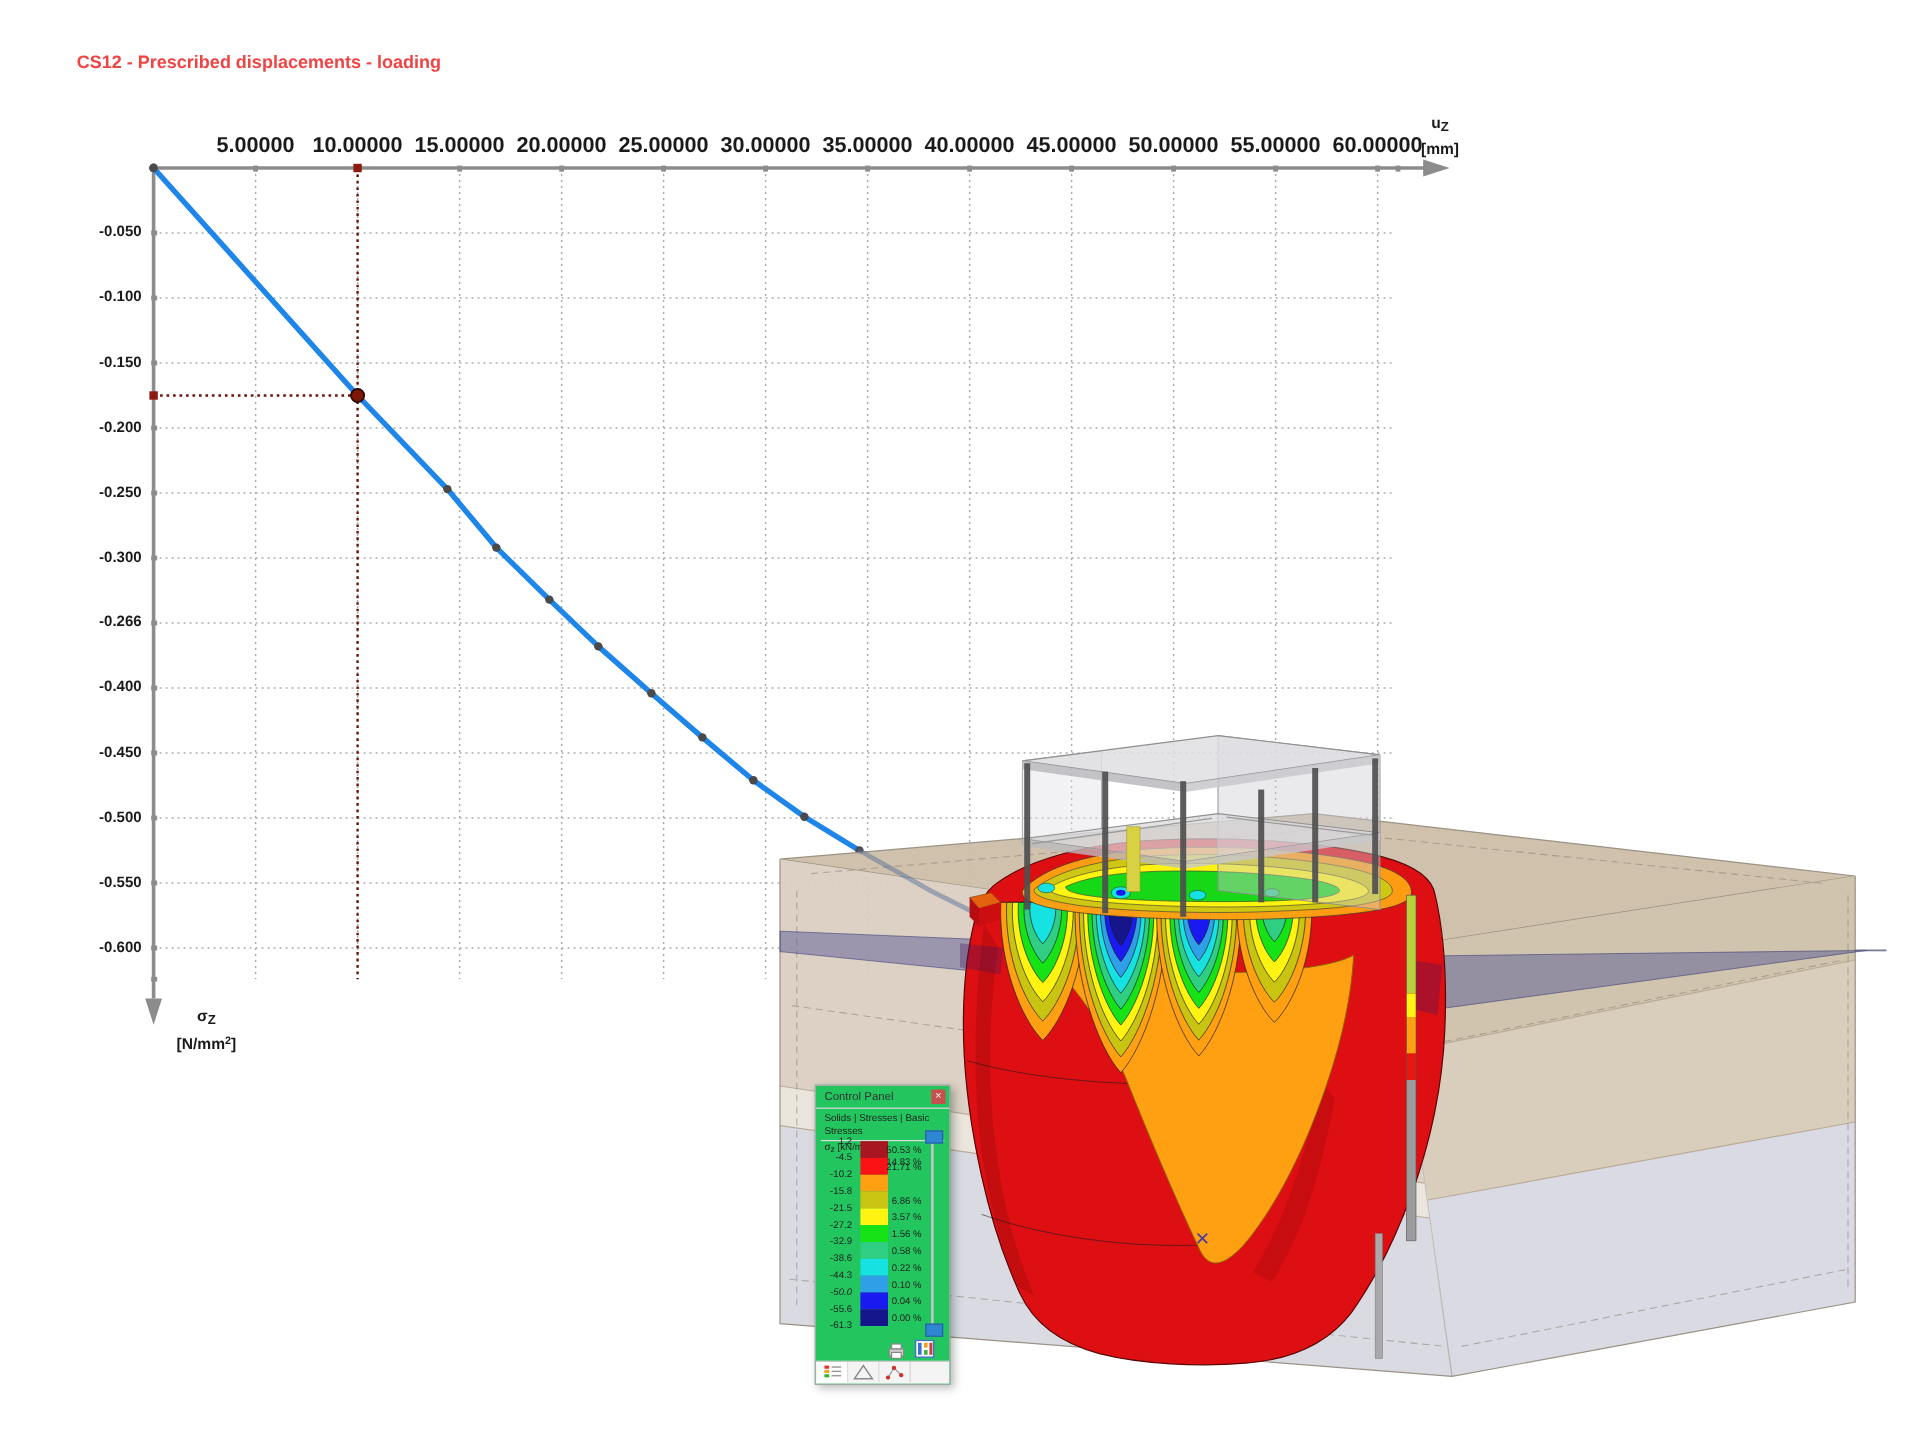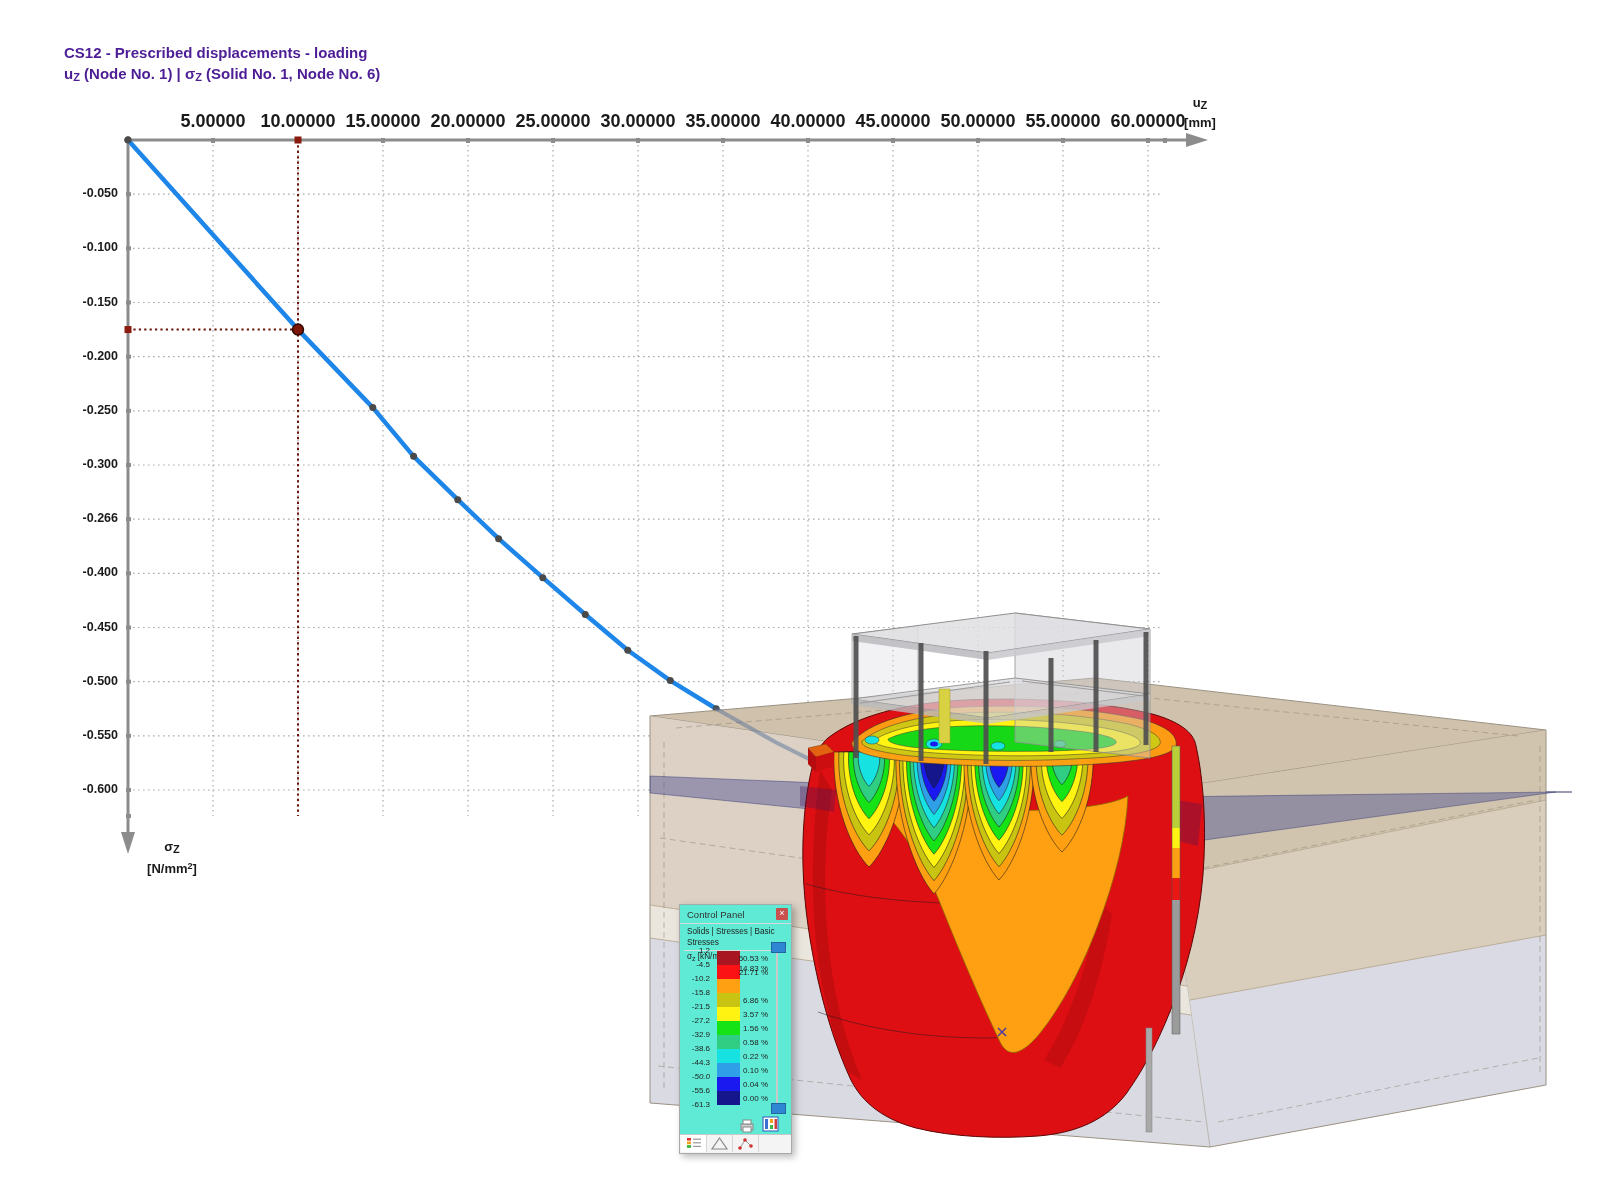--- a/index.html
+++ b/index.html
@@ -1,27 +1,27 @@
 <!DOCTYPE html>
 <html><head>
 <meta charset="utf-8">
 <style>
   html,body{margin:0;padding:0;background:#fff;}
   .canvas{position:relative;width:1600px;height:1200px;background:#ffffff;
           font-family:"Liberation Sans",sans-serif;overflow:hidden;}
   svg{position:absolute;left:0;top:0;}
   .chart-title{position:absolute;left:64px;top:42px;font-size:15px;font-weight:700;
-               color:#4c1d95;line-height:21px;white-space:nowrap;}
+               color:#ef4444;line-height:21px;white-space:nowrap;}
   .subz{font-size:11px;vertical-align:-2px;}
   .supz{font-size:9px;vertical-align:4px;}
   .tickx{position:absolute;width:84px;text-align:center;font-size:18px;font-weight:700;color:#1a1a1a;}
   .ticky{position:absolute;width:70px;text-align:right;font-size:12.5px;font-weight:700;color:#1a1a1a;}
   .unit{position:absolute;font-size:13px;font-weight:700;color:#1a1a1a;text-align:center;line-height:17px;}
   
-  .cp{position:absolute;left:679px;top:904px;width:111px;height:248px;background:#5eead4;
+  .cp{position:absolute;left:679px;top:904px;width:111px;height:248px;background:#22c55e;
       border:1px solid #a9a9a9;box-shadow:3px 3px 7px rgba(0,0,0,.28);font-size:8px;color:#222;}
   .cp-titlebar{position:absolute;left:0;top:0;right:0;height:18px;border-bottom:1px solid #d9d9d9;}
   .cp-title{position:absolute;left:7px;top:4px;font-size:9.5px;color:#333;}
   .cp-close{position:absolute;right:3px;top:3px;width:12px;height:12px;background:#c8504f;color:#fff;
             font-size:9px;line-height:11px;text-align:center;border-radius:1px;cursor:default;}
   .cp-sub{position:absolute;left:7px;top:22px;right:4px;font-size:8.2px;line-height:10.5px;color:#222;}
   .cp-sep{position:absolute;left:4px;right:4px;top:45px;height:1px;background:#dcdcdc;}
   .cp-val{position:absolute;width:30px;text-align:right;font-size:8px;color:#222;}
   .cp-pct{position:absolute;left:48px;width:40px;text-align:right;font-size:8px;color:#222;}
   .cp-sw{position:absolute;left:37px;width:23px;height:14px;}
@@ -292,23 +292,20 @@
           <rect x="1093.5" y="640" width="5" height="112"></rect>
           <rect x="1143.5" y="632" width="5" height="113"></rect>
         </g>
         <rect x="939" y="689" width="11" height="54" fill="#D8D242" stroke="#A09A28" stroke-width="0.5"></rect>
       </g>
     </g>
   </svg>
 
   <div class="chart-title">
     <div>CS12 - Prescribed displacements - loading</div>
-    <div>
-      <span>u</span><span class="subz">Z</span><span> (Node No. 1) | σ</span><span class="subz">Z</span><span> (Solid No. 1, Node No. 6)</span>
-    </div>
   </div>
 
   <div id="xticks">
       <div class="tickx" style="left: 171px; top: 111px;">5.00000</div>
       <div class="tickx" style="left: 256px; top: 111px;">10.00000</div>
       <div class="tickx" style="left: 341px; top: 111px;">15.00000</div>
       <div class="tickx" style="left: 426px; top: 111px;">20.00000</div>
       <div class="tickx" style="left: 511px; top: 111px;">25.00000</div>
       <div class="tickx" style="left: 596px; top: 111px;">30.00000</div>
       <div class="tickx" style="left: 681px; top: 111px;">35.00000</div>

